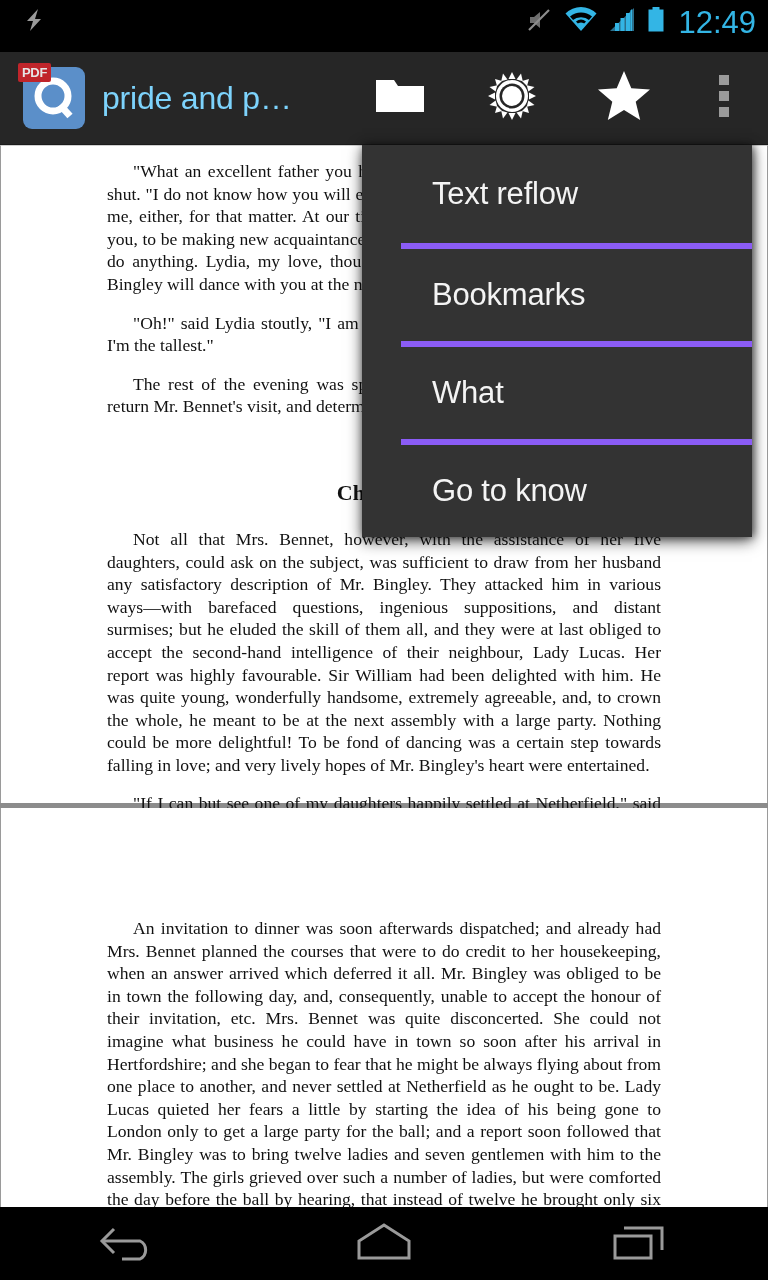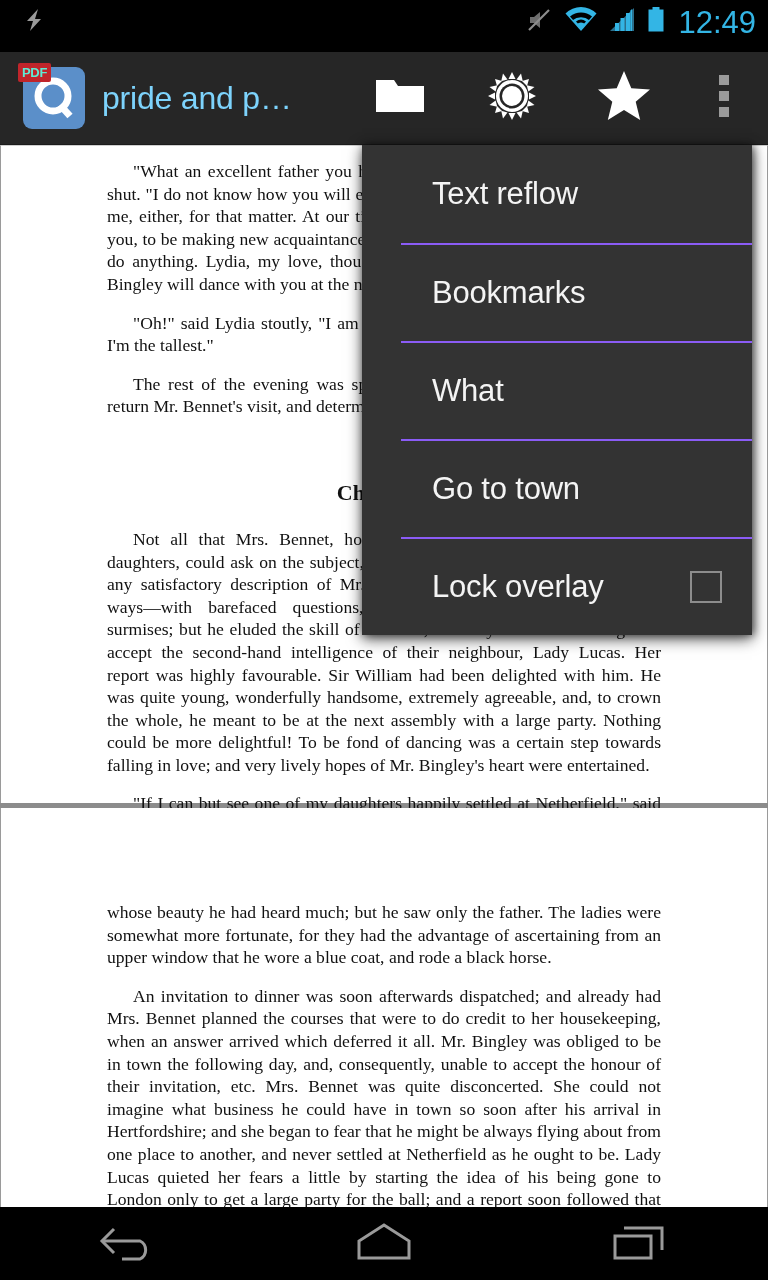--- a/index.html
+++ b/index.html
@@ -49,21 +49,21 @@
     background: #5b8fc9;
     border-radius: 9px;
     flex: 0 0 auto;
   }
   #app-icon .q-glyph {
     position: absolute; left: 0; top: 0; width: 100%; height: 100%;
   }
   #app-icon .pdf-badge {
     position: absolute; left: -5px; top: -4px;
     background: #c0252b;
-    color: #5eead4;
+    color: #e5e5e5;
     font-size: 13px; font-weight: bold;
     line-height: 1;
     padding: 3px 4px 3px 4px;
     border-radius: 2px;
     letter-spacing: -0.3px;
   }
   #doc-title {
     color: #7dd3fc; font-size: 32px; font-weight: 400;
     margin-left: 17px; white-space: nowrap;
     letter-spacing: -0.2px;
@@ -125,21 +125,21 @@
     padding-left: 39px;
   }
   .menu-item {
     position: relative;
     height: 98px;
     display: flex; align-items: center;
     color: #f4f4f4;
     font-size: 31px;
     font-weight: 400;
     padding-left: 31px;
-    border-top: 2px solid #8b5cf6;
+    border-top: 6px solid #8b5cf6;
     letter-spacing: -0.2px;
   }
   .menu-item:first-child { border-top: none; }
   .menu-item .mi-label { flex: 0 0 auto; }
   .menu-checkbox {
     position: absolute;
     right: 30px; top: 50%;
     transform: translateY(-50%);
     width: 32px; height: 32px;
     border: 2px solid #8d8d8d;
@@ -295,21 +295,20 @@
       <div class="para-gap"></div>
       <p class="ptext">"If I can but see one of my daughters happily settled at Netherfield," said Mrs. Bennet to her husband, "and all the others equally well married, I shall have nothing to wish for."</p>
       <div class="para-gap"></div>
       <p class="ptext">In a few days Mr. Bingley returned Mr. Bennet's visit, and sat about ten minutes with him in his library. He had entertained hopes of being admitted to a sight of the young ladies, of</p>
     </div>
 
     <div id="page-gap"></div>
 
     <div class="page" id="page-2">
       <div style="height:93px"></div>
-      <p class="ptext noindent">whose beauty he had heard much; but he saw only the father. The ladies were somewhat more fortunate, for they had the advantage of ascertaining from an upper window that he wore a blue coat, and rode a black horse.</p>
       <div class="para-gap"></div>
       <p class="ptext">An invitation to dinner was soon afterwards dispatched; and already had Mrs. Bennet planned the courses that were to do credit to her housekeeping, when an answer arrived which deferred it all. Mr. Bingley was obliged to be in town the following day, and, consequently, unable to accept the honour of their invitation, etc. Mrs. Bennet was quite disconcerted. She could not imagine what business he could have in town so soon after his arrival in Hertfordshire; and she began to fear that he might be always flying about from one place to another, and never settled at Netherfield as he ought to be. Lady Lucas quieted her fears a little by starting the idea of his being gone to London only to get a large party for the ball; and a report soon followed that Mr. Bingley was to bring twelve ladies and seven gentlemen with him to the assembly. The girls grieved over such a number of ladies, but were comforted the day before the ball by hearing, that instead of twelve he brought only six with him from London—his five sisters and a cousin. And when the party entered the assembly room it consisted of only five altogether—Mr. Bingley, his two sisters, the</p>
     </div>
 
   </div>
 
   <div id="overflow-menu">
 
     <div class="menu-item">
       <span class="mi-label">Text reflow</span>
@@ -317,27 +316,23 @@
 
     <div class="menu-item">
       <span class="mi-label">Bookmarks</span>
     </div>
 
     <div class="menu-item">
       <span class="mi-label">What</span>
     </div>
 
     <div class="menu-item">
-      <span class="mi-label">Go to town</span>
-    </div>
-
-    <div class="menu-item">
-      <span class="mi-label">Lock overlay</span>
-      <span class="menu-checkbox"></span>
-    </div>
+      <span class="mi-label">Go to know</span>
+    </div>
+
 
   </div>
 
   <div id="nav-bar">
 
     <div class="nav-btn">
       <span>
         <svg width="64" height="44" viewBox="0 0 64 44">
           <path d="M18 9 L6 21 L18 33" fill="none" stroke="#9a9a9a" stroke-width="3"></path>
           <path d="M6 21 L44 21 A10 10 0 0 1 44 39 L26 39" fill="none" stroke="#9a9a9a" stroke-width="3"></path>

